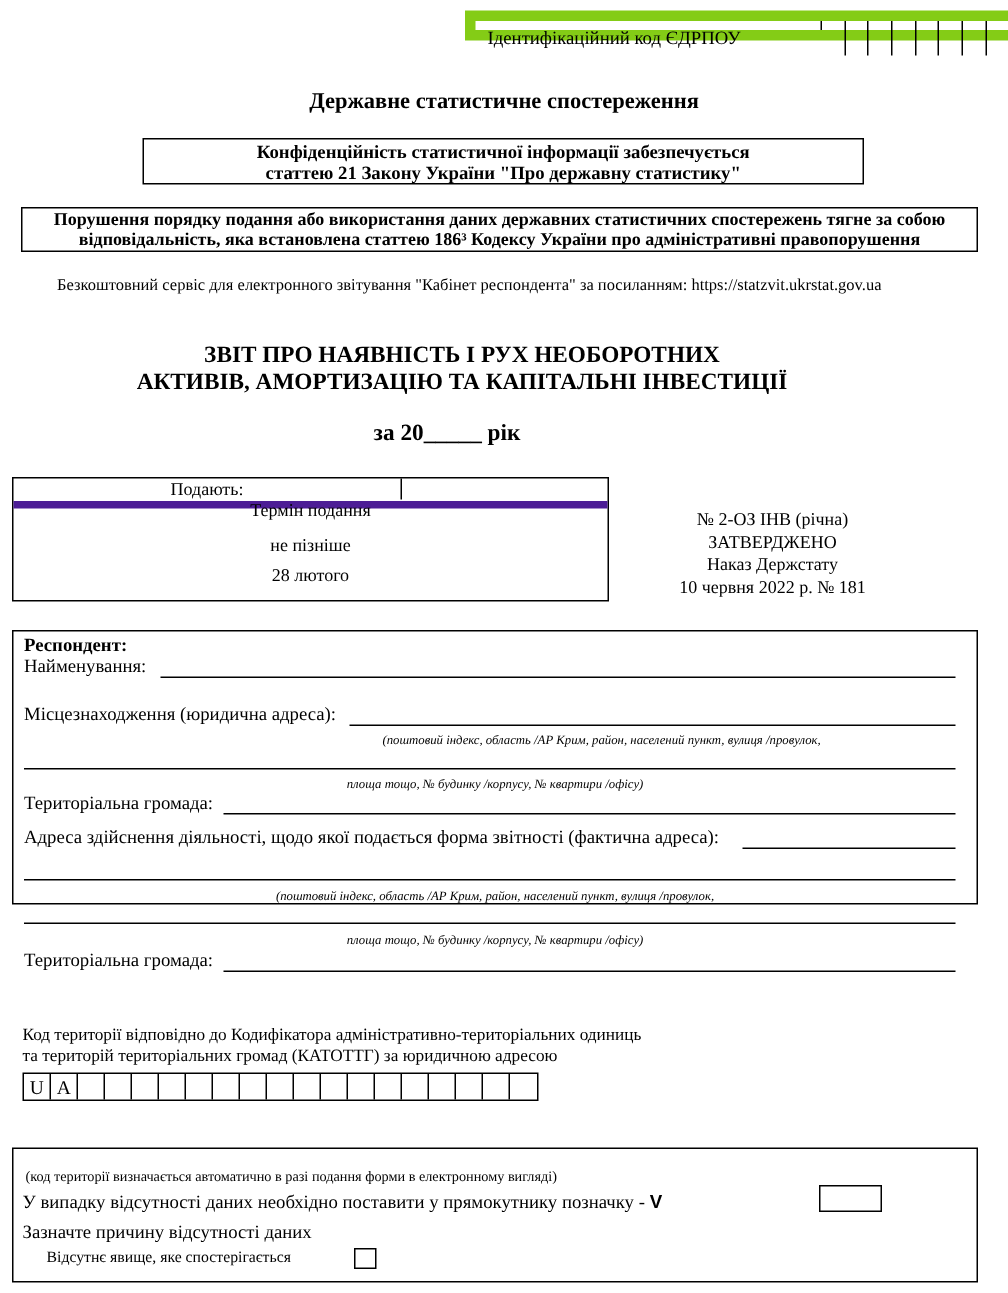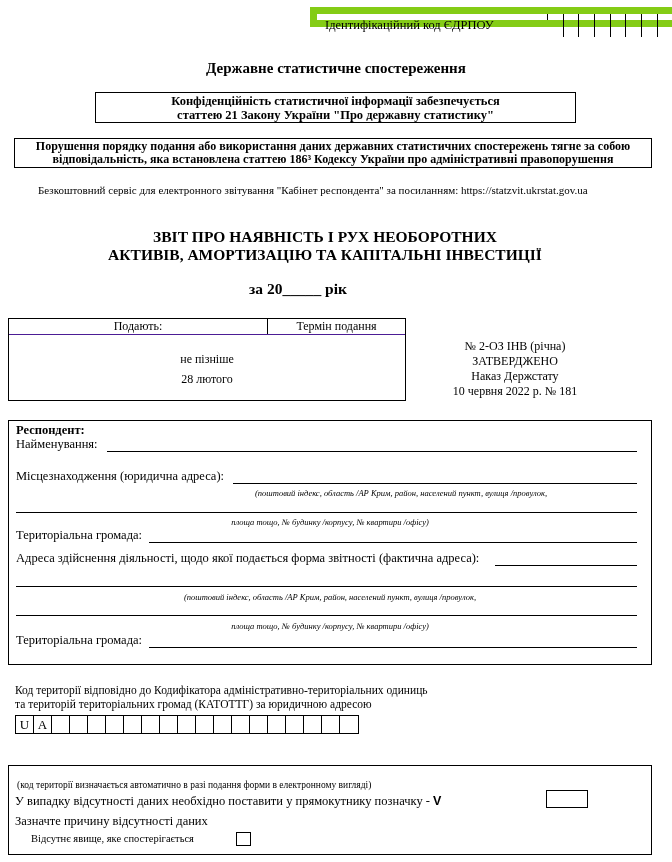--- a/index.html
+++ b/index.html
@@ -13,38 +13,38 @@
   
   #edrpou { left:310px; top:7px; height:20px; display:flex; border:7px solid #84cc16; box-sizing:border-box; }
   #edrpou .lbl { width:231px; padding-left:8px; font-size:12.5px; line-height:23px; border-right:1px solid #000; box-sizing:border-box; }
   #edrpou .cell { width:15.7px; height:23px; border-right:1px solid #000; box-sizing:border-box; }
   #edrpou .cell:last-child { border-right:none; }
 
   #state-obs { left:0; width:672px; top:60px; font-size:15px; }
   #conf-box { left:95px; top:92px; width:481px; height:31px; font-size:12.5px; line-height:14px; padding-top:1px; }
   #violation-box { left:14px; top:138px; width:638px; height:30px; font-size:12px; line-height:13px; padding-top:1px; }
   #service { left:38px; top:184px; font-size:11px; }
-  #report-title { left:17px; width:616px; top:228px; font-size:15.5px; line-height:18px; }
+  #report-title { left:0; width:616px; top:228px; font-size:15.5px; line-height:18px; }
   #year-line { left:0; width:596px; top:280px; font-size:15.5px; }
 
   
   #submit-table { left:8px; top:318px; width:398px; height:83px; border:1px solid #000; box-sizing:border-box; }
-  #submit-table .hdr { display:flex; height:15px; border-bottom:1px solid #4c1d95; font-size:12px; line-height:14px; }
+  #submit-table .hdr { display:flex; height:15px; border-bottom:5px solid #4c1d95; font-size:12px; line-height:14px;flex-direction:column; }
   #submit-table .c1 { width:259px; border-right:1px solid #000; box-sizing:border-box; }
   #submit-table .c2 { flex:1; }
   #submit-table .body { display:flex; height:66px; font-size:12px; }
   #submit-table .body .c1 { position:relative; }
   #submit-table .who1 { position:absolute; left:8px; top:8px; }
   #submit-table .who2 { position:absolute; left:8px; top:43px; }
   #submit-table .term { padding-top:14px; line-height:20px; }
 
   #approved { left:430px; width:170px; top:339px; font-size:12px; line-height:15px; }
 
   
-  #resp-box { left:8px; top:420px; width:644px; height:245px; border:1.5px solid #000; box-sizing:border-box; font-size:12.5px; }
+  #resp-box { left:8px; top:420px; width:644px; height:183px; border:1.5px solid #000; box-sizing:border-box; font-size:12.5px; }
   .line { position:absolute; border-bottom:1px solid #000; height:0; }
   .hint { position:absolute; font-size:8.5px; font-style:italic; }
 
   
   #kat-label { left:15px; top:683px; font-size:11.5px; line-height:14px; }
   #kat-cells { left:15px; top:715px; height:19px; display:flex; border:1px solid #000; box-sizing:border-box; }
   #kat-cells .cell { width:18px; height:17px; border-right:1px solid #000; box-sizing:border-box; font-size:13px; text-align:center; line-height:17px; }
   #kat-cells .cell:last-child { border-right:none; }
   #kat-note { left:17px; top:780px; font-size:9.5px; }
 

